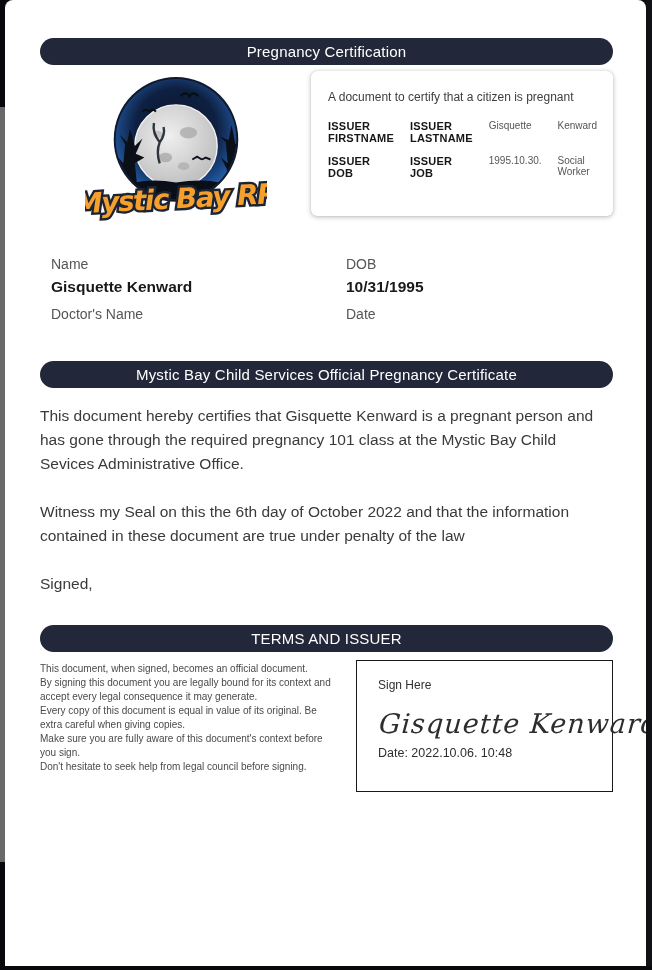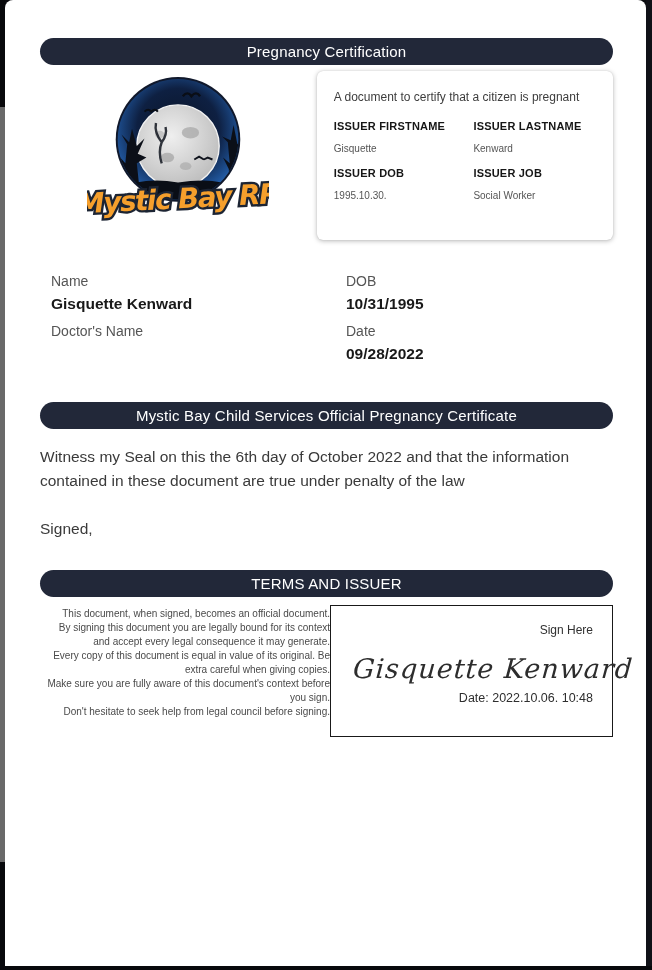--- a/index.html
+++ b/index.html
@@ -32,35 +32,35 @@
   .pill-top{ margin-top:38px; }
   .logo-row{ display:flex; margin-top:6px; align-items:flex-start; }
   .logo-wrap{ width:286px; display:flex; justify-content:center; padding-top:2px; }
   .issuer-card{
     width:305px; margin-left:auto; margin-top:0;
     background:#fff; border-radius:6px;
     box-shadow:0 1px 5px rgba(0,0,0,.28), 0 0 1px rgba(0,0,0,.18);
     padding:19px 16px 26px 17px;
   }
   .issuer-desc{ font-size:12px; color:#3d3d3d; margin-bottom:16px; }
-  .issuer-grid{ display:grid; grid-template-columns:1fr 1fr; column-gap:16px; }
+  .issuer-grid{ display:grid; grid-template-columns:1fr 1fr 1fr 1fr; column-gap:16px; }
   .issuer-label{ font-size:11px; font-weight:bold; color:#161616; letter-spacing:.2px; margin-bottom:11px; }
   .issuer-value{ font-size:10px; color:#555; margin-bottom:13px; }
   .fields{ display:grid; grid-template-columns:295px 1fr; row-gap:10px; margin-top:33px;margin-left:11px; }
   .field-label{ font-size:14px; color:#555; }
   .field-value{ font-size:15.5px; font-weight:bold; color:#191919; margin-top:6px; }
   .pill-mid{ margin-top:39px; }
   .bodytext{ margin-top:16px; font-size:15.5px; line-height:24px; color:#3a3a3a; }
   .bodytext p{ margin:0 0 24px 0; }
   .signed{ margin-bottom:0; }
   .pill-terms{ margin-top:29px; }
-  .bottom-row{ display:flex; margin-top:8px; align-items:flex-start;text-align:right; }
+  .bottom-row{ display:flex; margin-top:8px; align-items:flex-start; }
   .terms-text{ width:294px; font-size:10px; line-height:14px; color:#4a4a4a; padding-top:2px; }
   .sign-box{
-    margin-left:auto; width:283px; height:132px;
+    margin-left:auto; width:257px; height:132px;
     border:1px solid #191919; background:#fff;
     padding:17px 19px 0 21px;
   }
   .sign-here{ font-size:12px; color:#303030; }
   .signature{
     margin-top:16px; font-size:27px; color:#2d2d2d;
     font-family:"DejaVu Serif",cursive,serif; font-style:italic; font-weight:normal;
     transform:skewX(-4deg); transform-origin:left bottom;
     white-space:nowrap; letter-spacing:1px;
   }
@@ -142,29 +142,29 @@
     </div>
     <div>
       <div class="field-label">DOB</div>
       <div class="field-value">10/31/1995</div>
     </div>
     <div>
       <div class="field-label">Doctor's Name</div>
     </div>
     <div>
       <div class="field-label">Date</div>
-      <div class="field-value">09/28/2022</div>
     </div>
   </div>
 
   <div class="pill pill-mid">
     <span>Mystic Bay Child Services Official Pregnancy Certificate</span>
   </div>
 
   <div class="bodytext">
+    <p>This document hereby certifies that Gisquette Kenward is a pregnant person and has gone through the required pregnancy 101 class at the Mystic Bay Child Sevices Administrative Office.</p>
     <p>Witness my Seal on this the 6th day of October 2022 and that the information contained in these document are true under penalty of the law</p>
     <p class="signed">Signed,</p>
   </div>
 
   <div class="pill pill-terms">
     <span>TERMS AND ISSUER</span>
   </div>
 
   <div class="bottom-row">
     <div class="terms-text">

